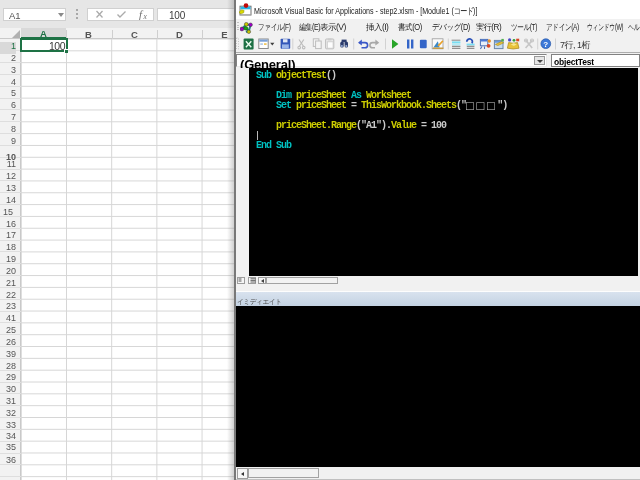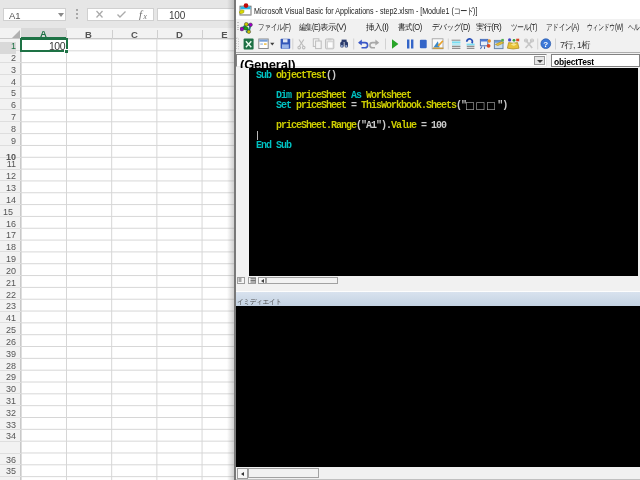--- a/index.html
+++ b/index.html
@@ -174,21 +174,21 @@
       <div class="rn" style="top: 287.02px;">25</div>
       <div class="rn" style="top: 298.85px;">26</div>
       <div class="rn" style="top: 310.68px;">39</div>
       <div class="rn" style="top: 322.51px;">28</div>
       <div class="rn" style="top: 334.34px;">29</div>
       <div class="rn" style="top: 346.17px;">30</div>
       <div class="rn" style="top: 358px;">31</div>
       <div class="rn" style="top: 369.83px;">32</div>
       <div class="rn" style="top: 381.66px;">33</div>
       <div class="rn" style="top: 393.49px;">34</div>
-      <div class="rn" style="top: 404px; margin-top: 24px;">35</div>
+      <div class="rn" style="top: 404px;">35</div>
       <div class="rn" style="top: 417.15px;">36</div>
       <div class="rn" style="top: 452px; padding-left: 19px;">37</div>
     </div>
   <div class="ab" id="a1">
       <span>100</span>
     </div>
   <div class="ab" id="handle"></div>
   <div class="ab" style="left:227px;top:0;width:7px;height:480px;background:linear-gradient(to right,rgba(120,120,120,0),rgba(120,120,120,0.35))"></div>
 
   <div class="ab" id="vba"></div>

